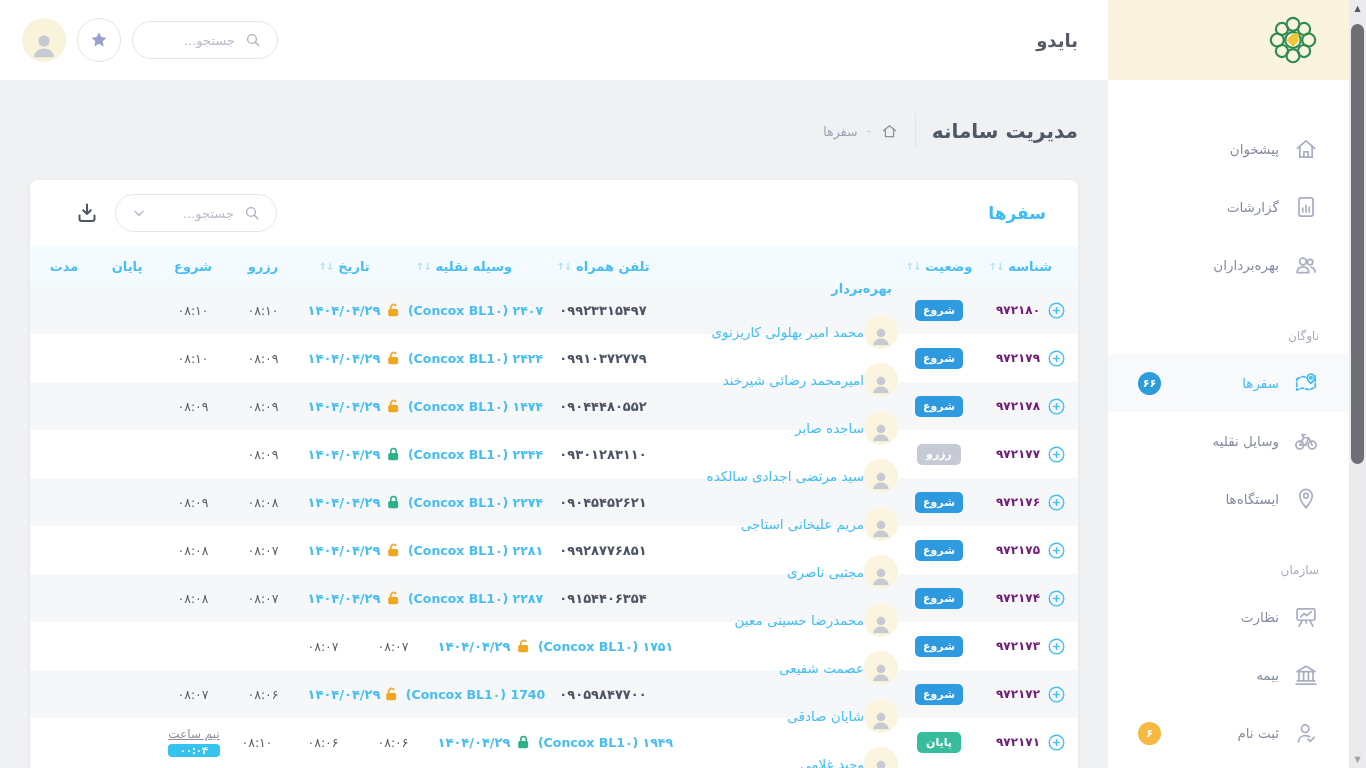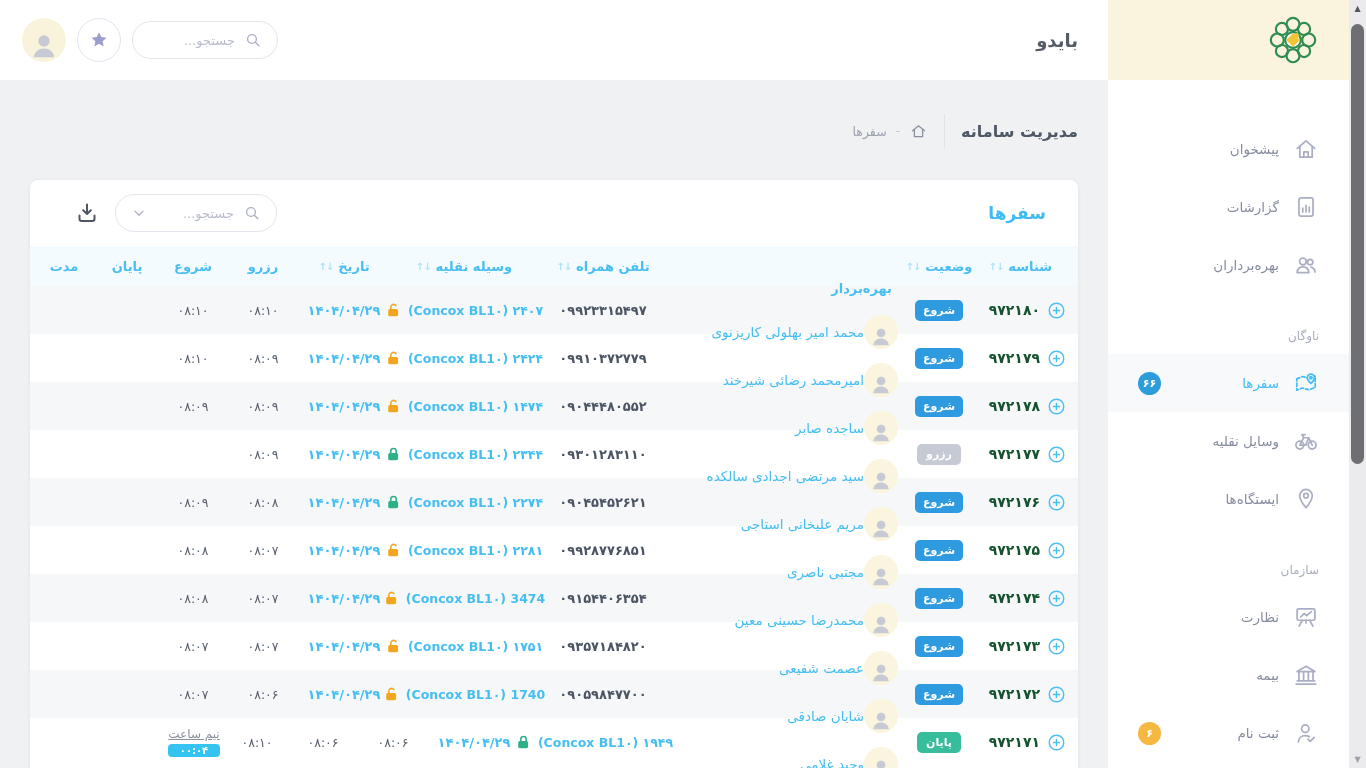--- a/index.html
+++ b/index.html
@@ -43,21 +43,21 @@
   .search-pill .sicon { width: 20px; height: 20px; color: #ABB0C4; flex: none; }
   .search-pill input { border: 0; outline: 0; width: 88px; font-family: inherit; font-size: 13px; color: #6B7280; background: transparent; direction: rtl; }
   .search-pill input::placeholder { color: #B9BDCB; }
   .round-btn { width: 44px; height: 44px; border-radius: 50%; background: #fff; border: 1px solid #E3E4EE; display: flex; align-items: center; justify-content: center; cursor: pointer; }
   .star-glyph { width: 22px; height: 22px; }
   .avatar-lg { width: 44px; height: 44px; border-radius: 50%; background: #FAF3DC; overflow: hidden; display: flex; align-items: flex-end; justify-content: center; cursor: pointer; }
   .avatar-lg svg { width: 34px; height: 34px; }
 
   .content { padding: 0 30px; }
   .title-row { margin-top: 26px; height: 50px; display: flex; align-items: center; gap: 16px; }
-  .page-title { font-size: 16px; font-weight: 700; color: #4E5967; }
+  .page-title { font-size: 20px; font-weight: 700; color: #4E5967; }
   .v-divider { width: 1px; height: 34px; background: #E2E3E9; }
   .breadcrumb { display: flex; align-items: center; gap: 9px; }
   .bc-home { width: 19px; height: 19px; color: #8A90A0; cursor: pointer; }
   .bc-sep { color: #C0C4CE; font-size: 12px; }
   .bc-current { font-size: 12.5px; color: #9BA1AF; cursor: pointer; }
 
   
   .card { margin-top: 24px; background: #fff; border-radius: 8px 8px 0 0; box-shadow: 0 1px 4px rgba(40,40,60,.07); height: 590px; overflow: hidden; }
   .card-head { height: 66px; display: flex; align-items: center; padding: 0 32px 0 45px; gap: 16px; }
   .card-title { font-size: 17px; font-weight: 600; color: #3FBCF4; }
@@ -77,21 +77,21 @@
   .cw4 { width: 148px; } .cw5 { width: 92px; } .cw6 { width: 70px; } .cw7 { width: 70px; }
   .cw8 { width: 62px; } .cw9 { width: 64px; }
 
   .hcell.cw0 { justify-content: flex-start; padding-inline-start: 26px; }
   .hcell.cw2 { justify-content: flex-start; padding-inline-start: 8px; }
   .cell.cw0 { justify-content: flex-start; padding-inline-start: 12px; gap: 7px; }
   .cell.cw2 { justify-content: flex-start; gap: 0; padding-inline-start: 2px; }
   .cell.cw4 { direction: ltr; gap: 6px; }
 
   .expand { width: 19px; height: 19px; color: #49BEF3; flex: none; cursor: pointer; }
-  .idtext { color: #14532d; font-weight: 700; font-size: 14px; }
+  .idtext { color: #701a75; font-weight: 700; font-size: 12px; }
   .badge-status { min-width: 44px; text-align: center; padding: 4px 8px; border-radius: 5px; color: #fff; font-size: 11px; font-weight: bold; }
   .st-started { background: #2E9BE0; }
   .st-reserved { background: #C5CAD5; }
   .st-finished { background: #38BD9C; }
   .avatar { width: 34px; height: 34px; border-radius: 50%; background: #FBF4DE; overflow: hidden; display: flex; align-items: flex-end; justify-content: center; flex: none; }
   .avatar svg { width: 26px; height: 26px; }
   .opname { color: #45BEF2; font-size: 13.5px; white-space: nowrap; cursor: pointer; }
   .phone { color: #4A5463; font-weight: 600; font-size: 13px; }
   .lock { width: 17px; height: 17px; flex: none; }
   .lock-open { color: #F2A51F; }
@@ -468,21 +468,21 @@
               <span class="opname">محمدرضا حسینی معین</span>
             </div>
             <div class="cell cw3 phone">۰۹۱۵۴۴۰۶۳۵۴</div>
             <div class="cell cw4">
               <span class="lock lock-open">
                 <svg width="100%" height="100%" viewBox="0 0 24 24">
                   <path d="M8.2 10V7.2a3.9 3.9 0 0 1 7.2-2" fill="none" stroke="currentColor" stroke-width="2.2" stroke-linecap="round"></path>
                   <rect x="4.5" y="10" width="14" height="10" rx="2.2" fill="currentColor"></rect>
                 </svg>
               </span>
-              <span class="vtext" dir="ltr">(Concox BL1۰) 3474</span>
+              <span class="vtext" dir="ltr">(Concox BL1۰) ۲۲۸۷</span>
             </div>
             <div class="cell cw5 datetxt">۱۴۰۴/۰۴/۲۹</div>
             <div class="cell cw6 timetxt">۰۸:۰۷</div>
             <div class="cell cw7 timetxt">۰۸:۰۸</div>
             <div class="cell cw8 timetxt"></div>
             <div class="cell cw9"></div>
           </div>
           <div class="trow">
             <div class="cell cw0">
               <span class="expand">
@@ -498,21 +498,20 @@
             </div>
             <div class="cell cw2">
               <span class="avatar">
                 <svg width="100%" height="100%" viewBox="0 0 24 24">
                   <circle cx="12" cy="9.2" r="4" fill="#C6CAD2"></circle>
                   <path d="M4.8 20.6c.5-4 3.5-6.2 7.2-6.2s6.7 2.2 7.2 6.2z" fill="#C6CAD2"></path>
                 </svg>
               </span>
               <span class="opname">عصمت شفیعی</span>
             </div>
-            <div class="cell cw3 phone">۰۹۳۵۷۱۸۴۸۲۰</div>
             <div class="cell cw4">
               <span class="lock lock-open">
                 <svg width="100%" height="100%" viewBox="0 0 24 24">
                   <path d="M8.2 10V7.2a3.9 3.9 0 0 1 7.2-2" fill="none" stroke="currentColor" stroke-width="2.2" stroke-linecap="round"></path>
                   <rect x="4.5" y="10" width="14" height="10" rx="2.2" fill="currentColor"></rect>
                 </svg>
               </span>
               <span class="vtext" dir="ltr">(Concox BL1۰) ۱۷۵۱</span>
             </div>
             <div class="cell cw5 datetxt">۱۴۰۴/۰۴/۲۹</div>

